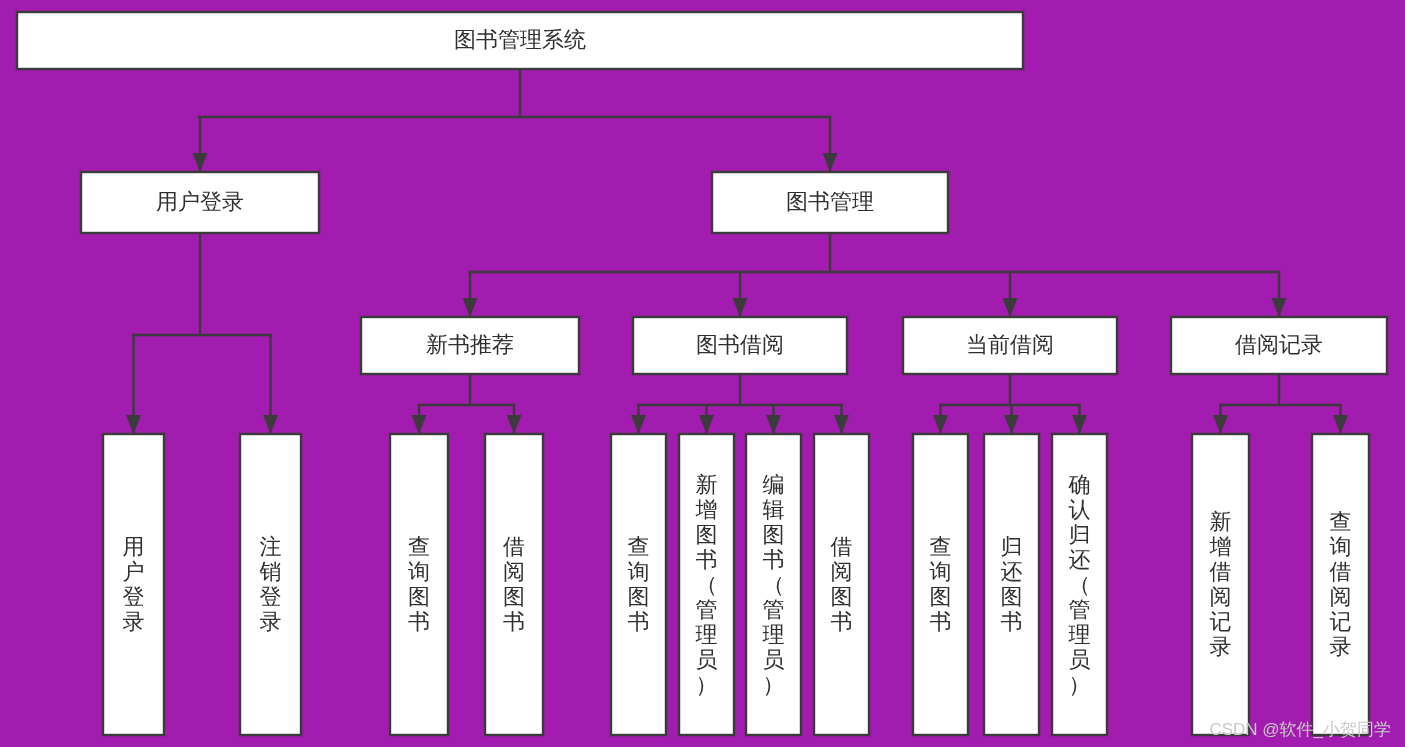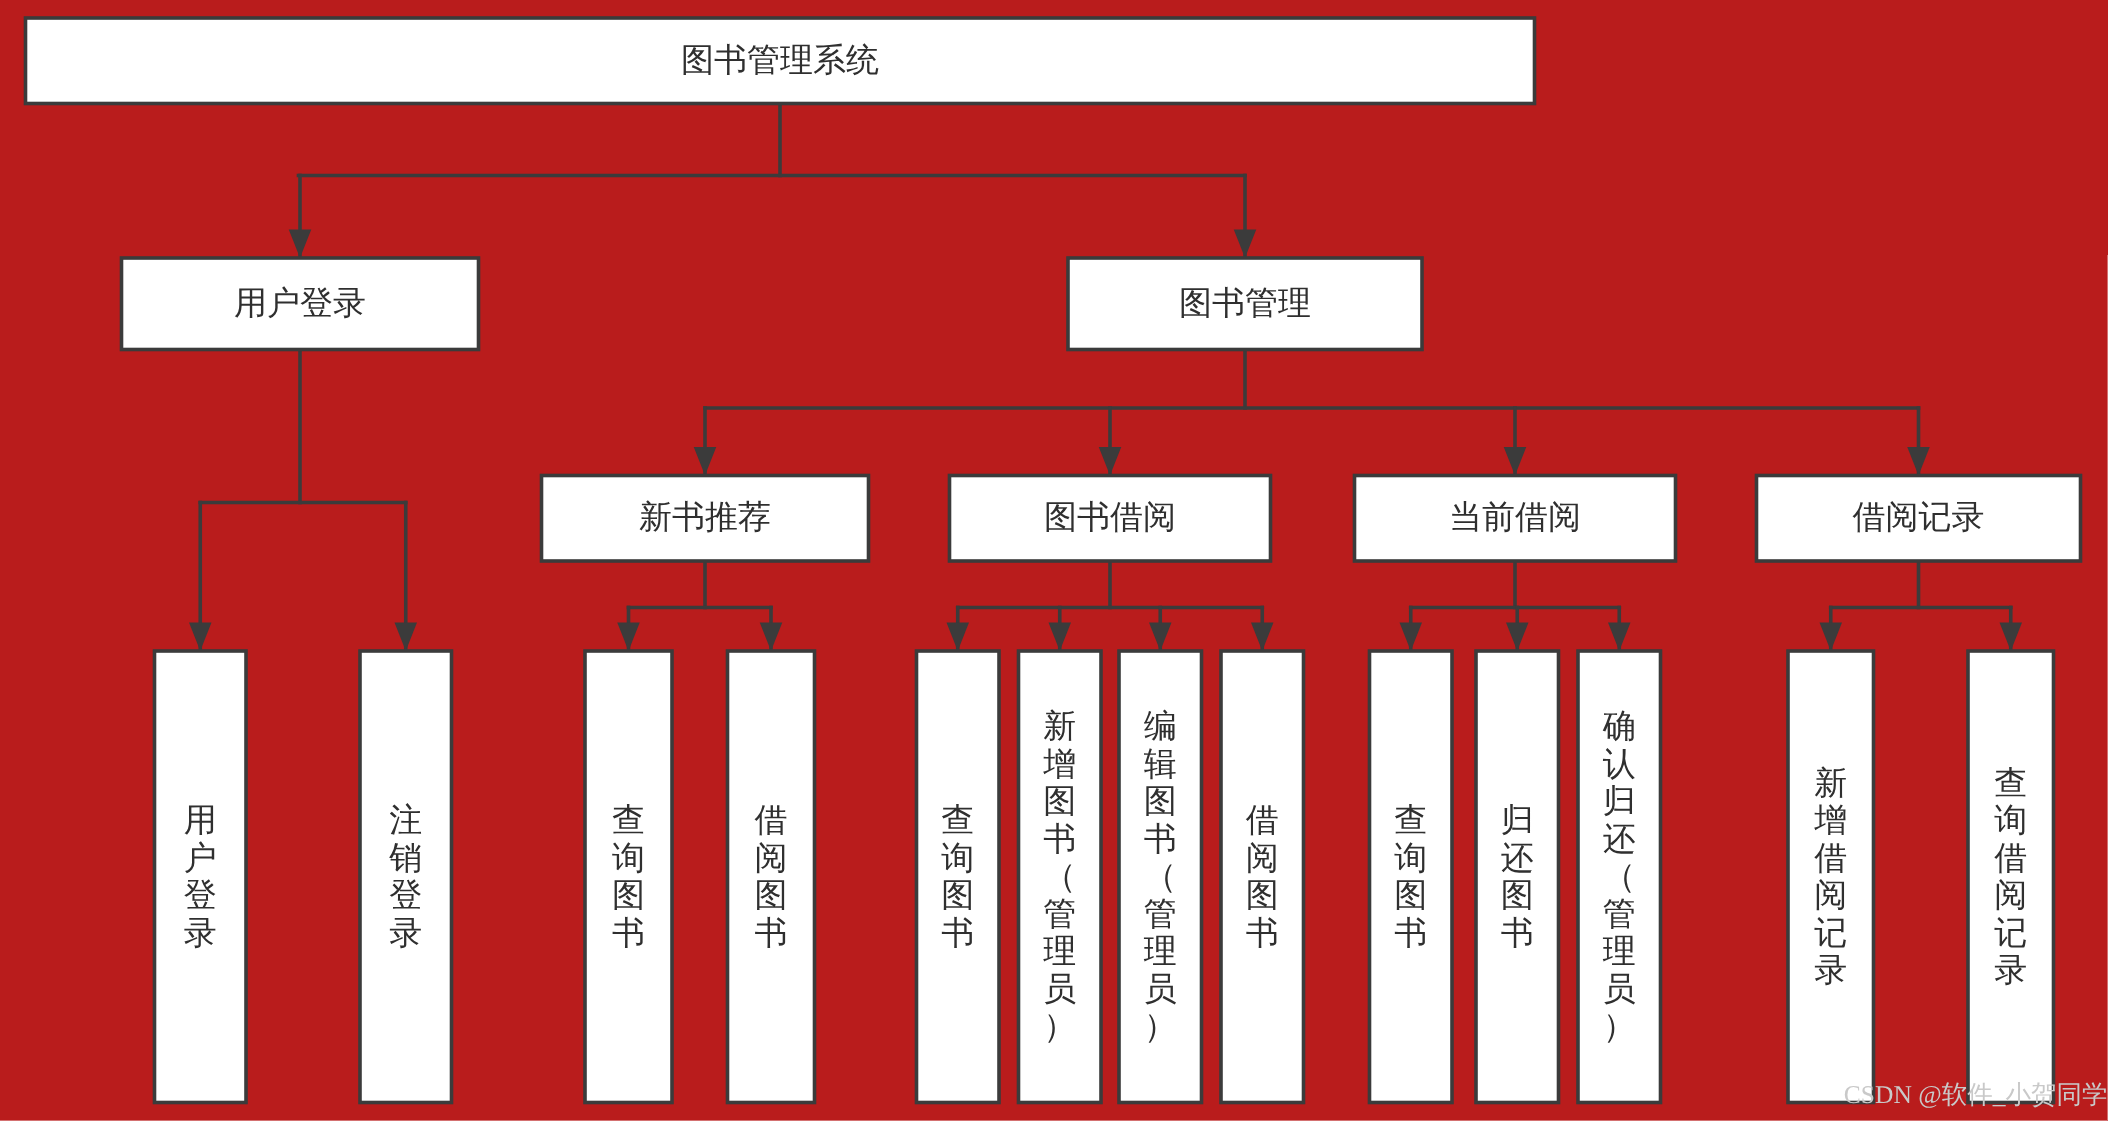--- a/index.html
+++ b/index.html
@@ -10,21 +10,21 @@
   body {
     width: 1405px;
     height: 747px;
     font-family: "Liberation Sans", "DejaVu Sans", sans-serif;
     overflow: hidden;
   }
   #diagram-root {
     position: relative;
     width: 1405px;
     height: 747px;
-    background: #b91c1c;
+    background: #a21caf;
   }
   svg#tree-svg {
     position: absolute;
     left: 0;
     top: 0;
     width: 1405px;
     height: 747px;
     display: block;
   }
   .node-box {
@@ -50,25 +50,25 @@
     dominant-baseline: middle;
   }
   .node-label-v {
     fill: #2f2f2f;
     font-family: "Liberation Sans", "DejaVu Sans", sans-serif;
     font-size: 22px;
     text-anchor: middle;
   }
   .watermark-text {
     position: absolute;
-    right: 0;
+    right: 14px;
     bottom: 6px;
     color: #c9c9c9;
     font-size: 17px;
-    font-family: Liberation Serif, serif;
+    font-family: Liberation Sans, sans-serif;
     white-space: nowrap;
     user-select: none;
   }
 </style>
 </head>
 <body>
 
 <div id="diagram-root">
 
   <svg id="tree-svg" viewBox="0 0 1405 747">

